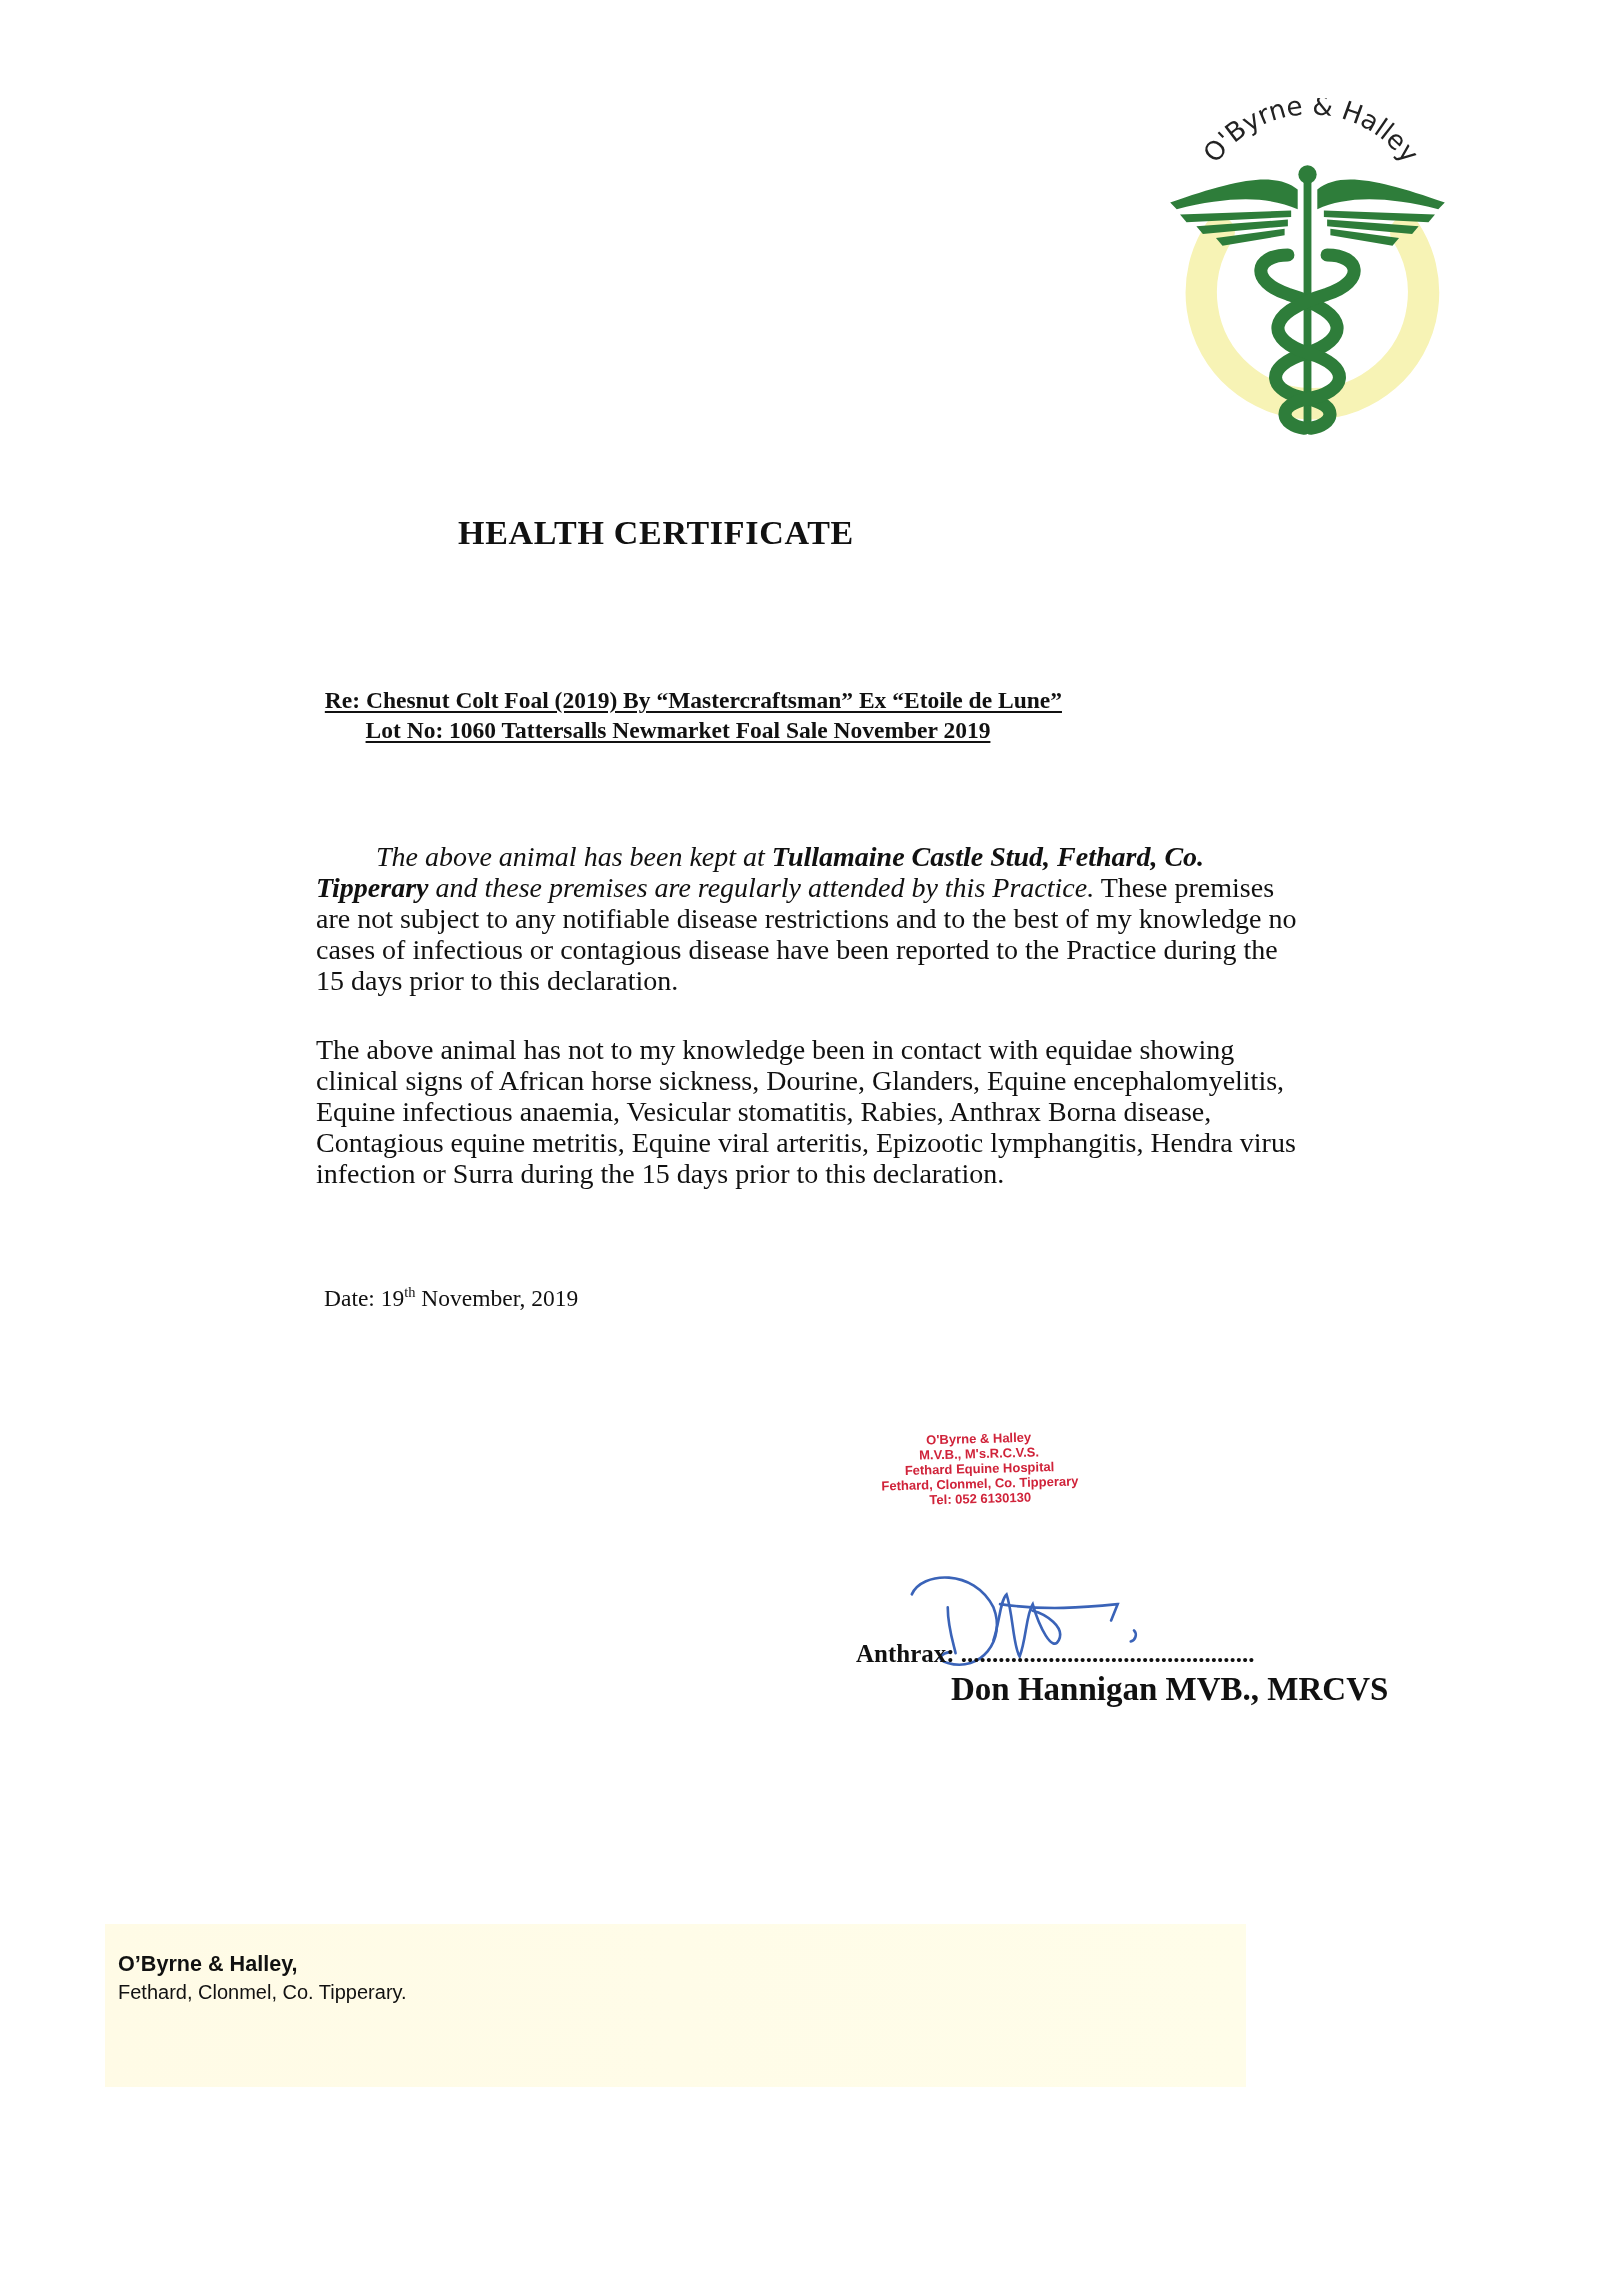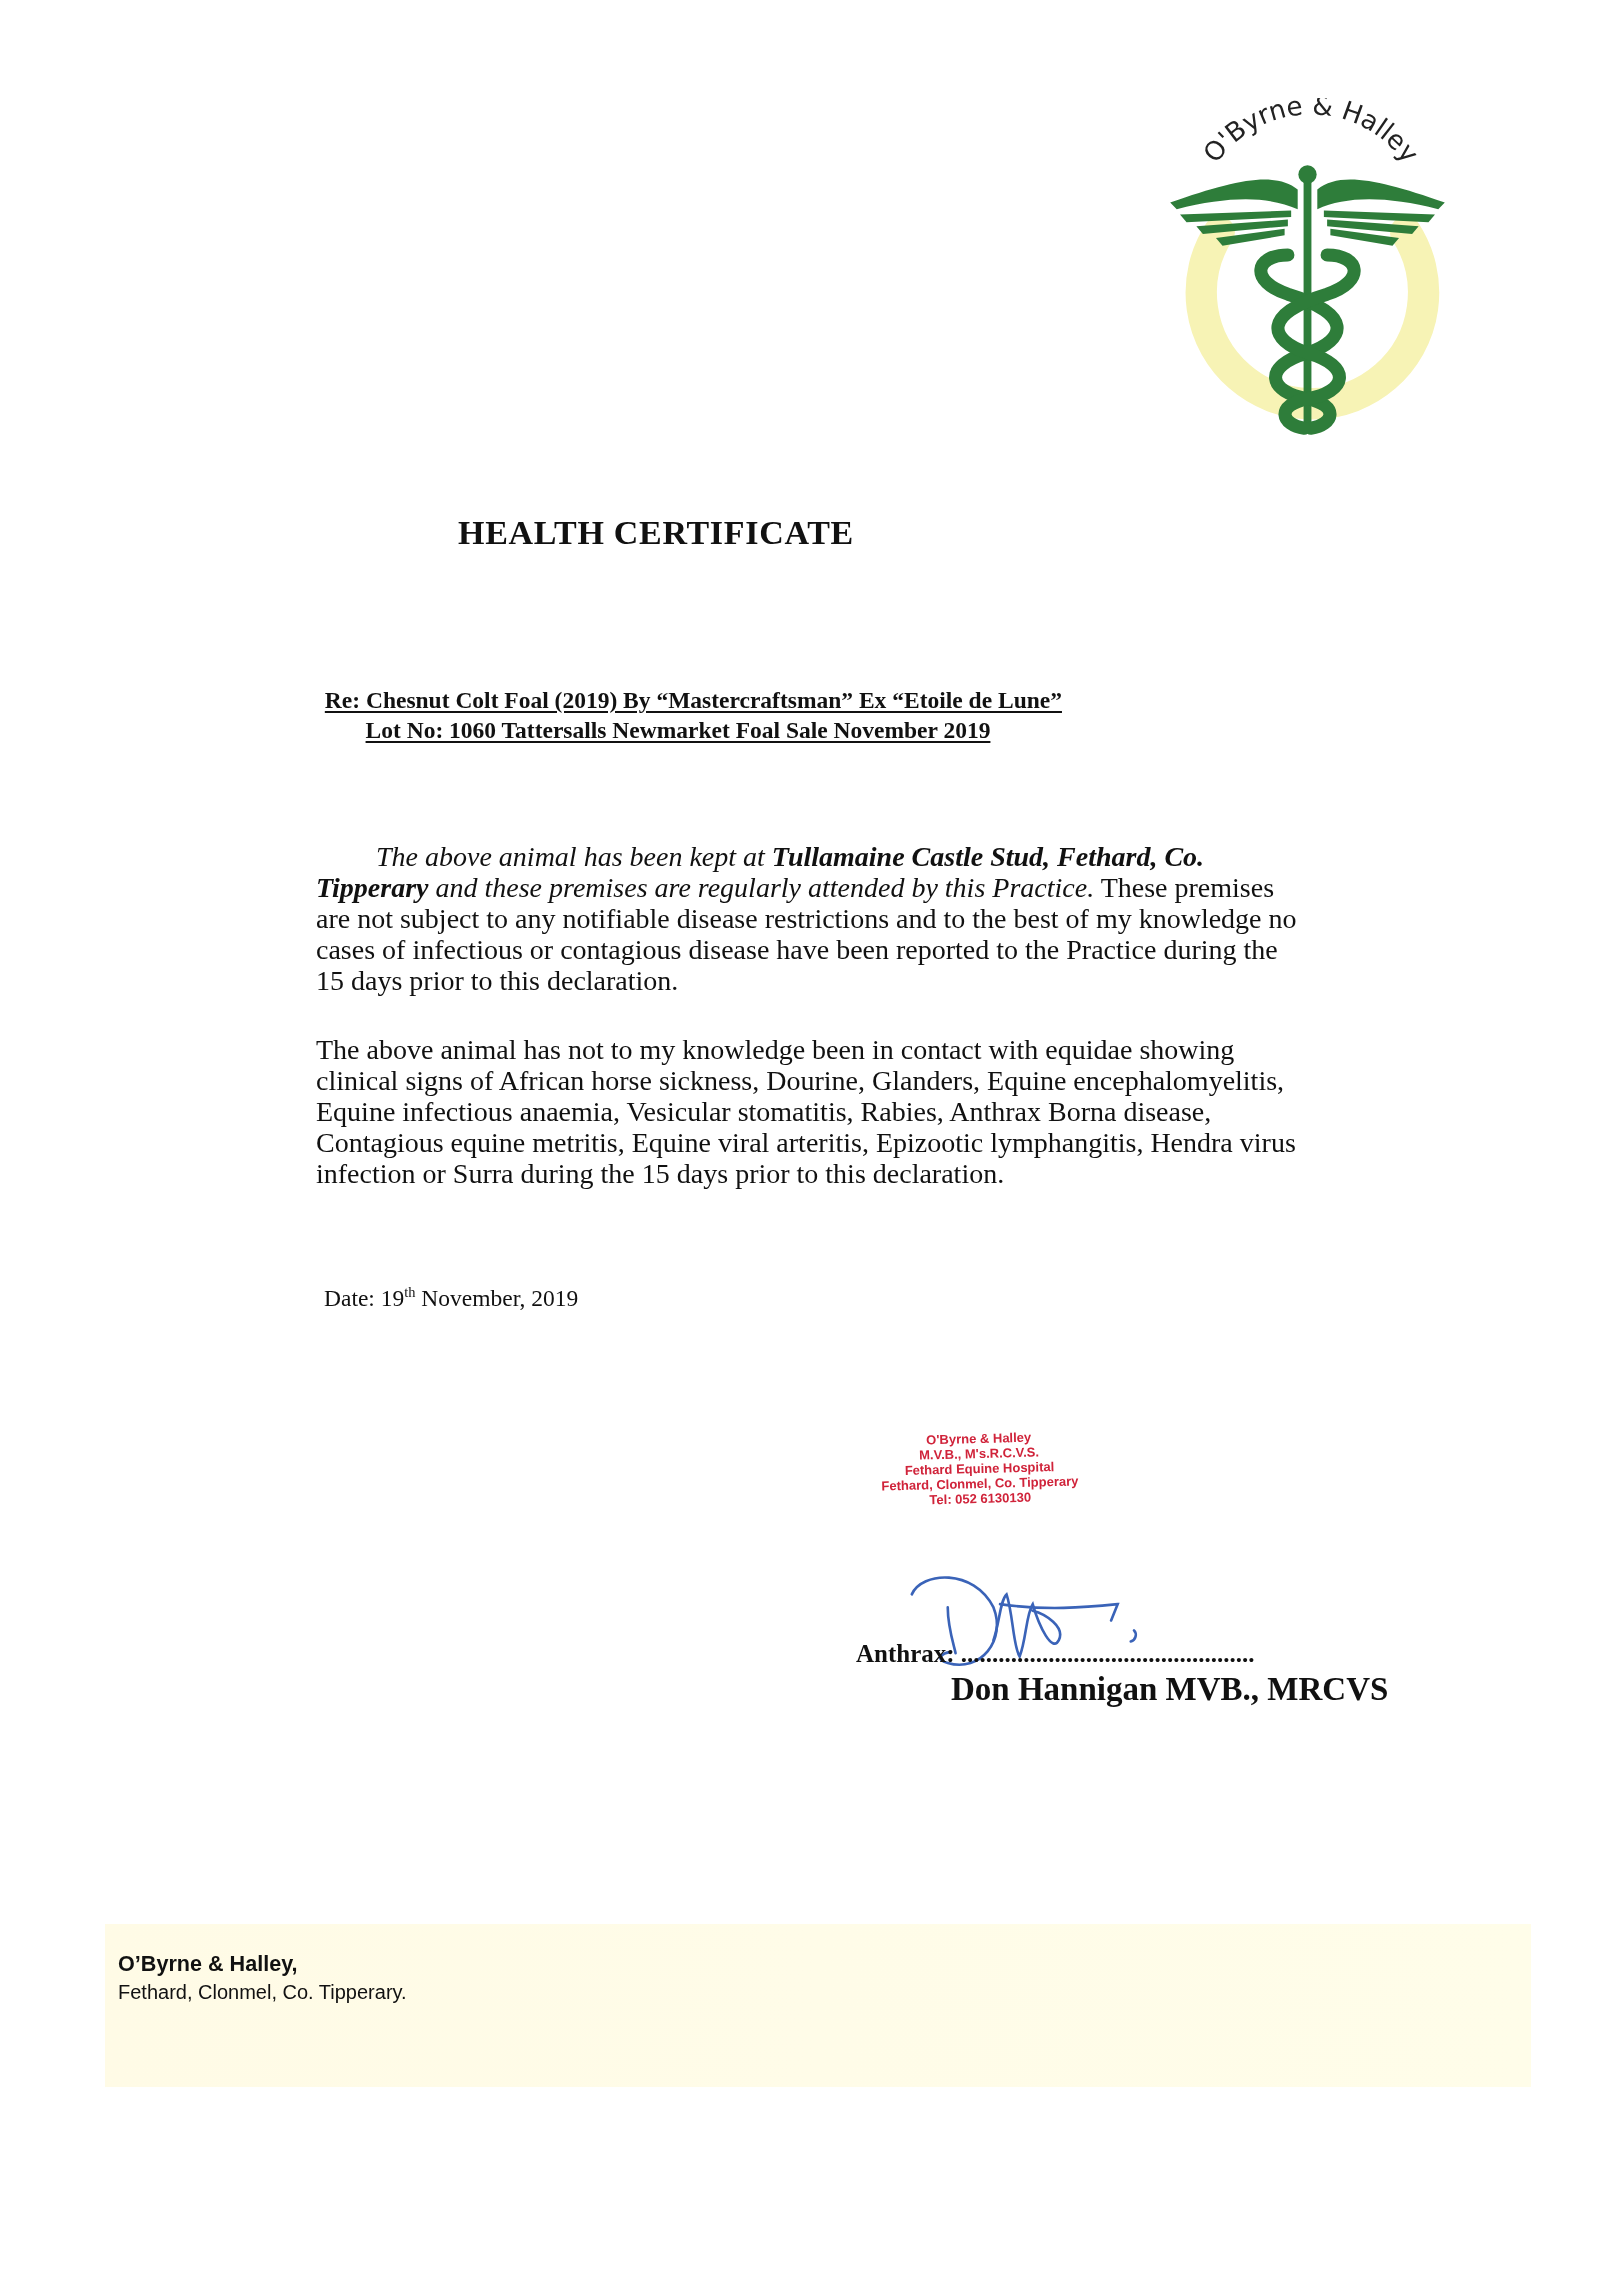--- a/index.html
+++ b/index.html
@@ -35,21 +35,21 @@
              font-family: "Liberation Sans", "DejaVu Sans", sans-serif; font-size: 13px;
              line-height: 15px; color: #d0233a; font-weight: bold; transform: rotate(-1.5deg); }
     .stamp div { white-space: nowrap; }
 
     
     .signature-svg { position: absolute; left: 902px; top: 1568px; width: 281px; height: 105px; }
     .signed { position: absolute; left: 856px; top: 1640px; font-size: 25px; font-weight: bold; white-space: nowrap; }
     .signer { position: absolute; left: 951px; top: 1671px; font-size: 33px; font-weight: bold; white-space: nowrap; }
 
     
-    .footer { position: absolute; left: 105px; top: 1924px; width: 1426px; height: 163px;
+    .footer { position: absolute; left: 105px; top: 1924px; width: 1141px; height: 163px;
               background: linear-gradient(90deg, #fffbe6 0%, #fffce8 50%, #fffde9 100%); }
     .footer-left { position: absolute; left: 13px; top: 26px; font-family: "Liberation Sans", "DejaVu Sans", sans-serif; }
     .footer-name { font-size: 21.6px; font-weight: bold; line-height: 27.4px; }
     .footer-addr { font-size: 20px; line-height: 31px; }
     .footer-right { position: absolute; left: 1030px; top: 23.5px; font-size: 19px; line-height: 29px;
                     font-family: "Liberation Serif", "DejaVu Serif", serif; }
   </style>
 </head>
 <body>
 

